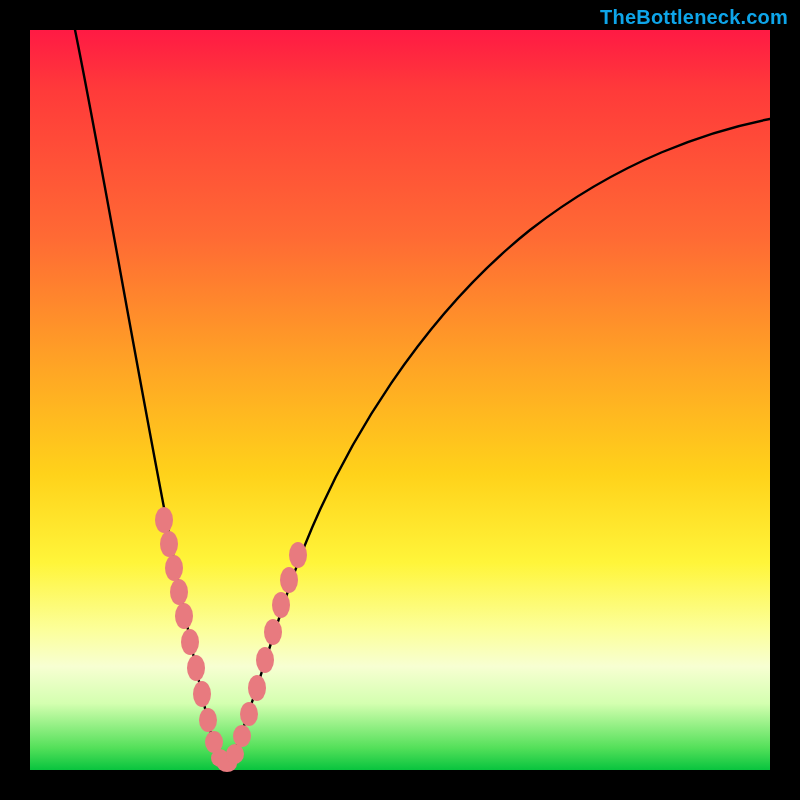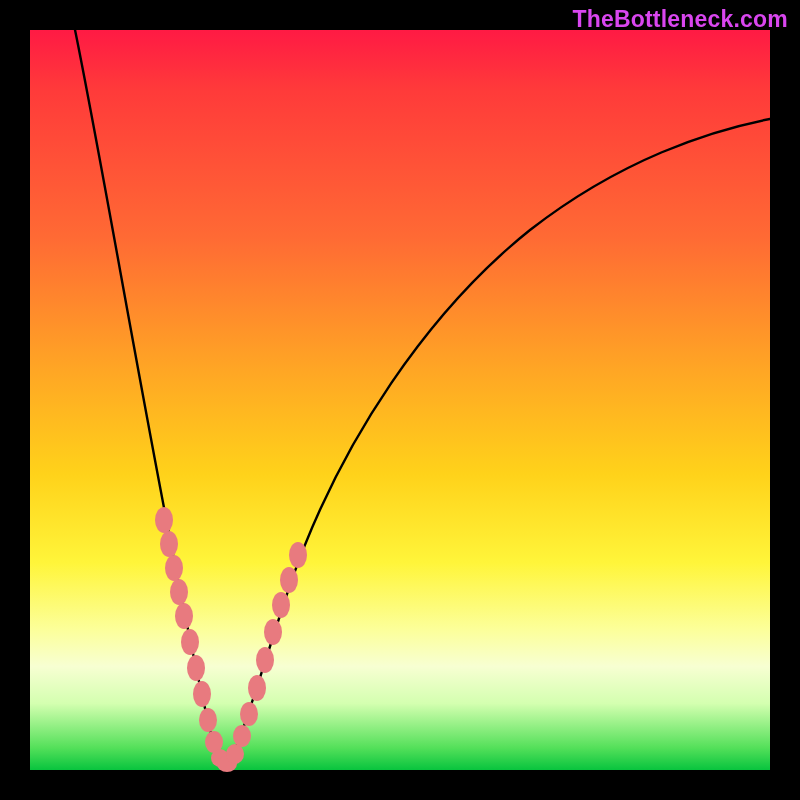--- a/index.html
+++ b/index.html
@@ -35,22 +35,22 @@
       #fcff9a 81%,
       #f7ffd2 86%,
       #d4ffb0 91%,
       #54e05a 97%,
       #08c43e 100%);
   }
   .watermark {
     position: absolute;
     top: 6px;
     right: 12px;
-    color: #d946ef;
-    font-size: 23px;
+    color: #0ea5e9;
+    font-size: 20px;
     font-weight: 600;
     letter-spacing: 0.2px;
     user-select: none;
   }
   svg.curve {
     position: absolute;
     top: 0; left: 0;
     width: 740px;
     height: 740px;
     overflow: visible;

